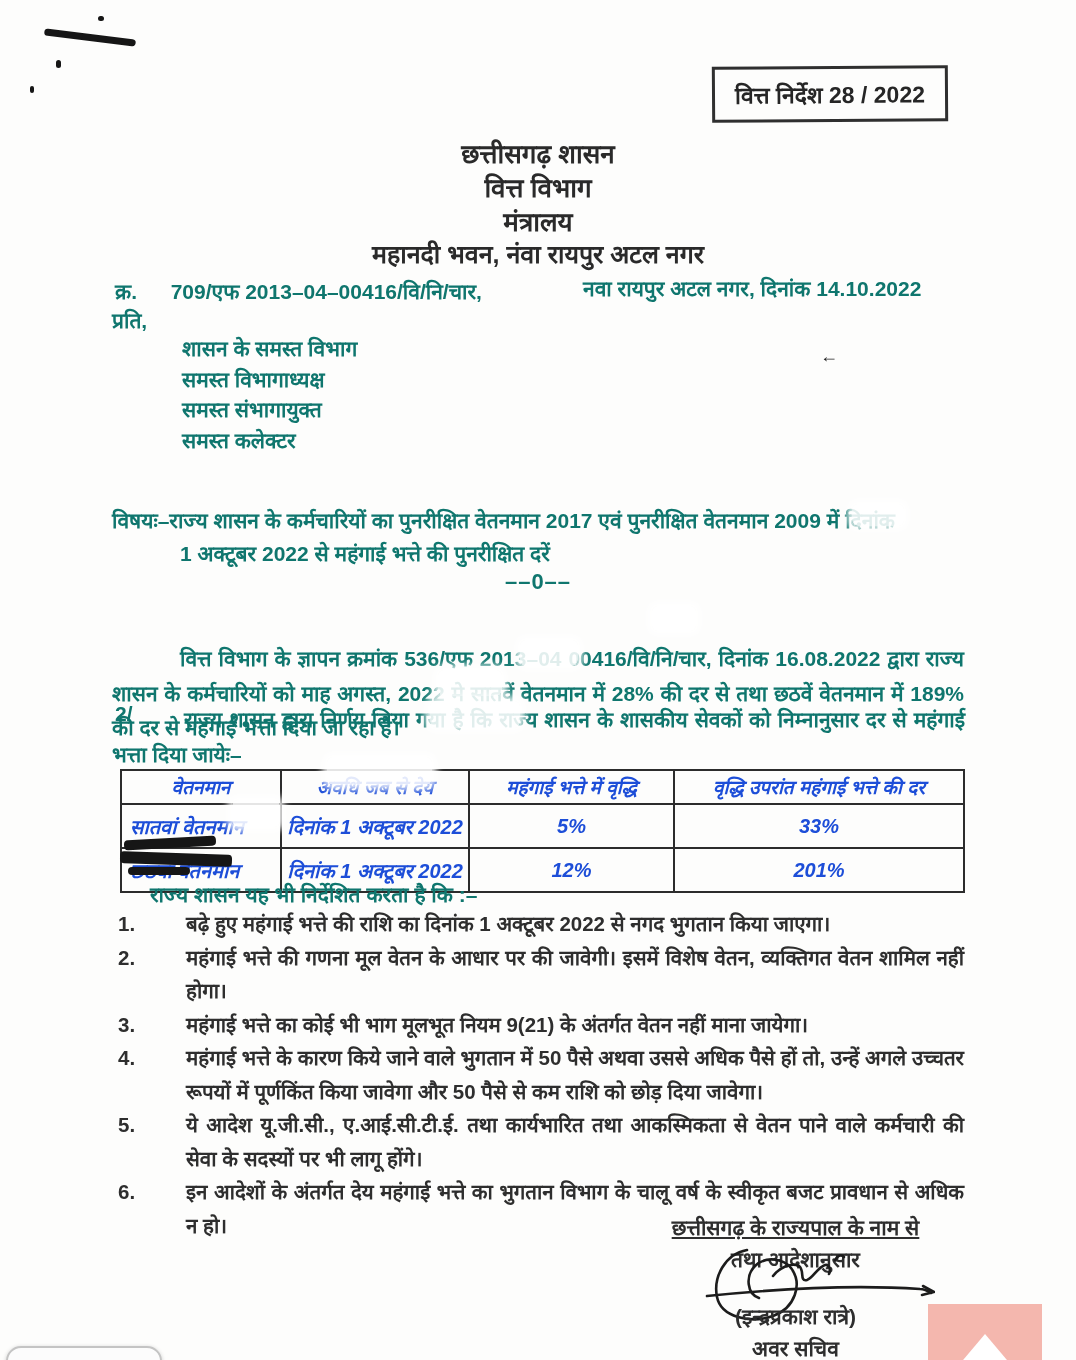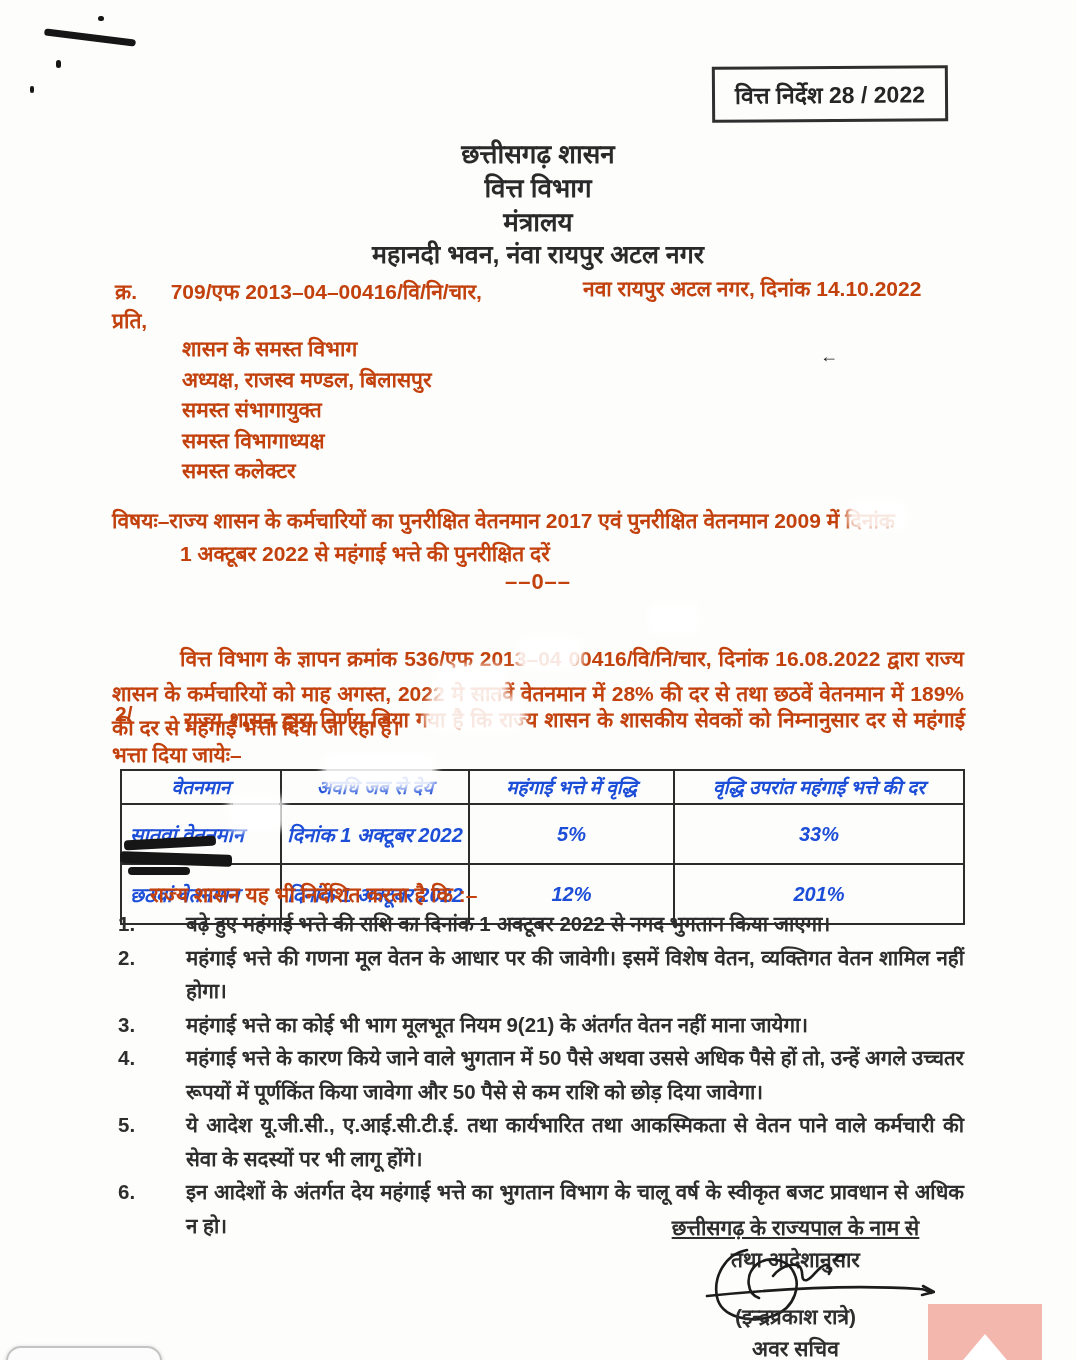--- a/index.html
+++ b/index.html
@@ -15,30 +15,30 @@
   
   .stamp {
     position:absolute; left:712px; top:66px; padding:9px 20px;
     border:3px solid #2f2f2f; font-size:23px; transform:rotate(-0.4deg);
     white-space:nowrap; color:#262626;
   }
 
   .h1 { font-size:26px; color:#2a2a2a; }
   .h2 { font-size:25px; color:#2a2a2a; }
 
-  .body-t { font-size:21px; color:#c2410c; }
+  .body-t { font-size:21px; color:#0f766e; }
   .just { text-align:justify; }
 
   .addr div { line-height:30.5px; }
 
   
   .dtable { position:absolute; left:120px; top:769px; border-collapse:collapse; table-layout:fixed; }
   .dtable th, .dtable td { border:2.5px solid #2c2c2c; color:#1d4ed8;font-style:italic; }
   .dtable th { font-size:19px; font-weight:700; padding:3px 2px; height:26px; }
-  .dtable td { font-size:20px; font-weight:600; padding:12px 2px; height:34px; text-align:center;margin-top:10px; }
+  .dtable td { font-size:20px; font-weight:600; padding:4px 2px; height:34px; text-align:center;margin-top:10px; }
   .dtable td.c1 { text-align:left; padding-left:8px; }
 
   .list { position:absolute; left:118px; top:907px; width:846px; }
   .item { display:flex; line-height:33.5px; font-size:20.5px; }
   .inum { flex:0 0 68px; }
   .itext { flex:1; text-align:justify; }
 
   .sigline { position:absolute; left:638px; width:315px; text-align:center; font-size:21px; }
 
   
@@ -88,23 +88,22 @@
     <span>क्र.</span>
     <span style="display:inline-block;width:22px;"></span>
     <span>709/एफ 2013–04–00416/वि/नि/चार,</span>
   </div>
   <div class="abs body-t" style="left:583px;top:274px;">नवा रायपुर अटल नगर, दिनांक 14.10.2022</div>
 
   <div class="abs body-t" style="left:112px;top:306px;">प्रति,</div>
 
   <div class="abs body-t addr" style="left:182px;top:334px;">
     <div>शासन के समस्त विभाग</div>
-    <div>अध्यक्ष, राजस्व मण्डल, बिलासपुर</div>
+    <div>समस्त विभागाध्यक्ष</div>
     <div>समस्त संभागायुक्त</div>
-    <div>समस्त विभागाध्यक्ष</div>
     <div>समस्त कलेक्टर</div>
   </div>
 
   <div class="cursor-arrow"><span>←</span></div>
 
   <div class="abs body-t" style="left:112px;top:506px;white-space:nowrap;">
     <span>विषयः–</span><span>राज्य शासन के कर्मचारियों का पुनरीक्षित वेतनमान 2017 एवं पुनरीक्षित वेतनमान 2009 में दिनांक</span>
   </div>
   <div class="abs body-t" style="left:180px;top:539px;text-align:center;">1 अक्टूबर 2022 से महंगाई भत्ते की पुनरीक्षित दरें</div>
 

